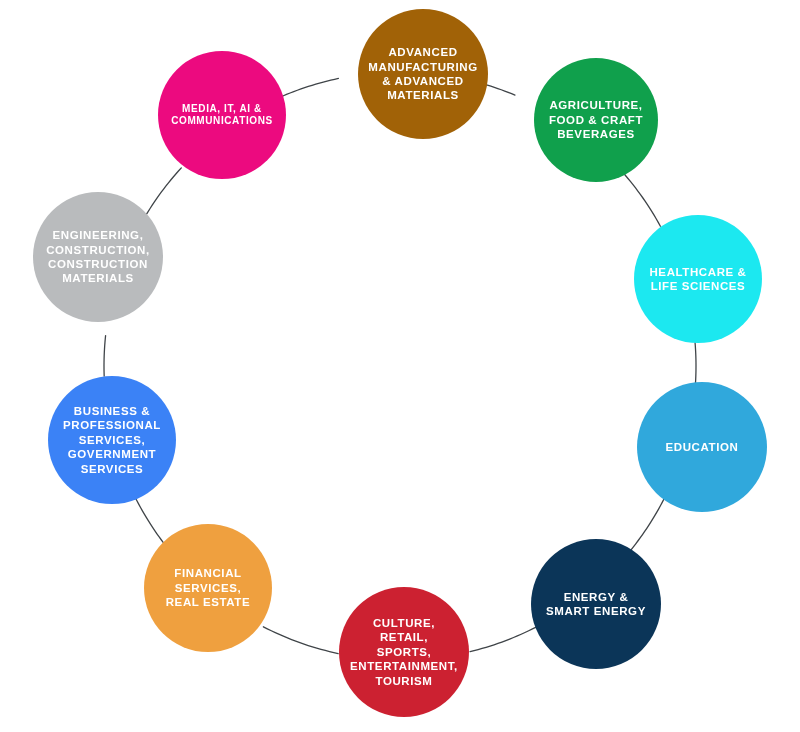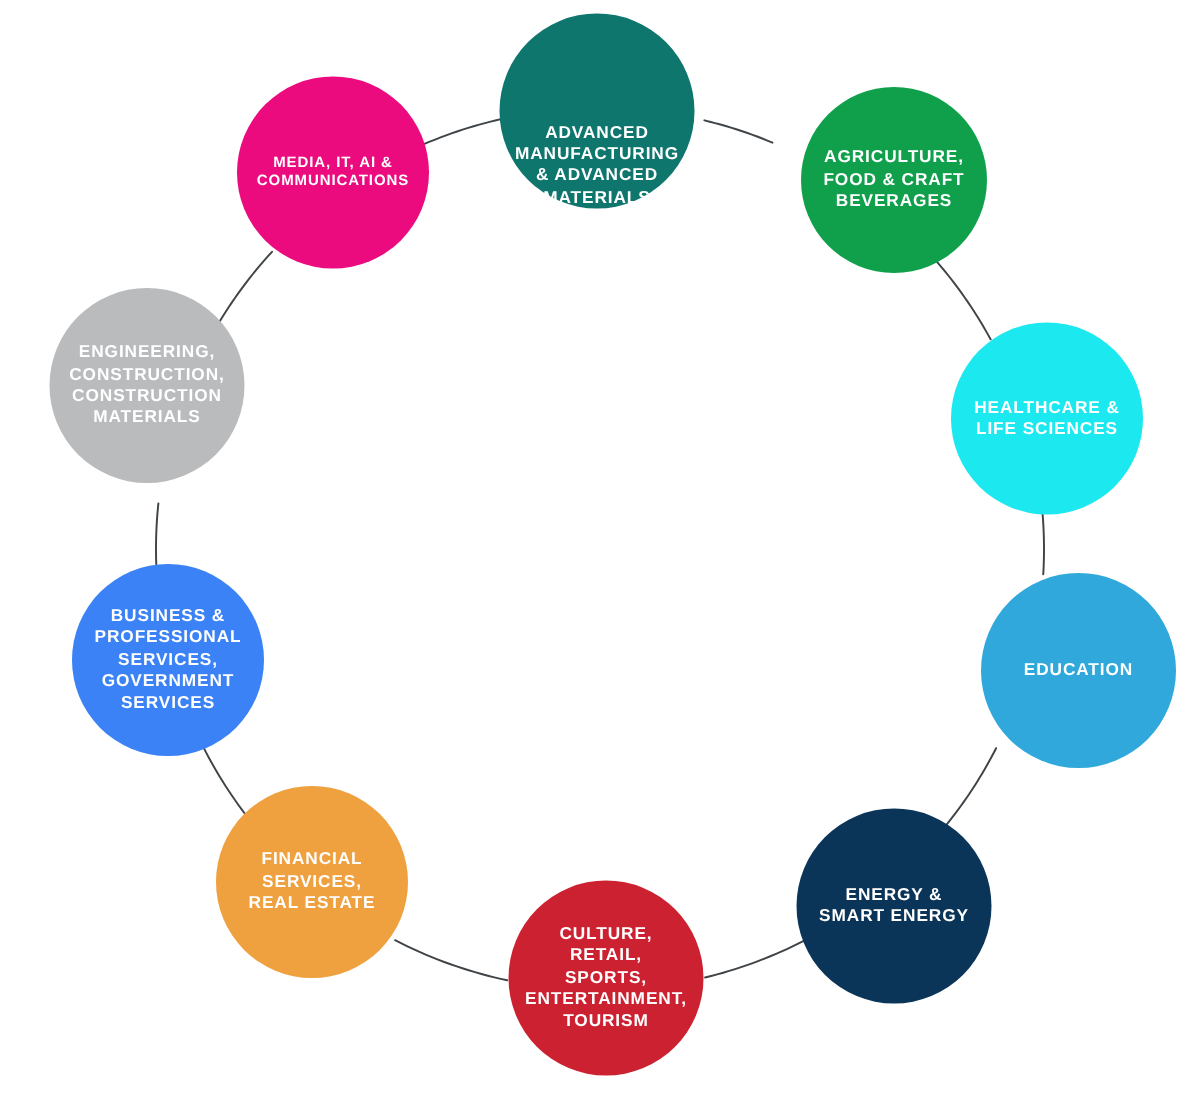--- a/index.html
+++ b/index.html
@@ -60,36 +60,36 @@
       <path d="M 695.07 342.72 L 695.32 346.06 L 695.53 349.39 L 695.70 352.73 L 695.83 356.08 L 695.93 359.42 L 695.98 362.76 L 696.00 366.11 L 695.98 369.45 L 695.92 372.80 L 695.82 376.14 L 695.69 379.48 L 695.51 382.82" fill="none" stroke="#3f4448" stroke-width="1.3" stroke-linecap="round"></path>
       <path d="M 664.08 498.80 L 662.34 502.17 L 660.54 505.52 L 658.71 508.85 L 656.83 512.16 L 654.91 515.44 L 652.94 518.70 L 650.94 521.93 L 648.89 525.14 L 646.80 528.32 L 644.67 531.47 L 642.50 534.59 L 640.29 537.69 L 638.03 540.75 L 635.74 543.79 L 633.41 546.80 L 631.04 549.78" fill="none" stroke="#3f4448" stroke-width="1.3" stroke-linecap="round"></path>
       <path d="M 536.16 627.05 L 532.45 628.92 L 528.72 630.75 L 524.96 632.52 L 521.17 634.24 L 517.36 635.90 L 513.53 637.51 L 509.68 639.07 L 505.80 640.58 L 501.90 642.03 L 497.98 643.42 L 494.05 644.77 L 490.09 646.05 L 486.12 647.28 L 482.13 648.46 L 478.12 649.58 L 474.10 650.64 L 470.06 651.65" fill="none" stroke="#3f4448" stroke-width="1.3" stroke-linecap="round"></path>
       <path d="M 338.16 653.51 L 333.84 652.56 L 329.53 651.55 L 325.24 650.47 L 320.96 649.32 L 316.70 648.12 L 312.46 646.85 L 308.24 645.52 L 304.04 644.12 L 299.86 642.66 L 295.70 641.14 L 291.57 639.56 L 287.46 637.92 L 283.38 636.22 L 279.32 634.46 L 275.29 632.63 L 271.29 630.75 L 267.31 628.81 L 263.37 626.80" fill="none" stroke="#3f4448" stroke-width="1.3" stroke-linecap="round"></path>
       <path d="M 163.52 542.82 L 161.22 539.75 L 158.97 536.65 L 156.75 533.52 L 154.58 530.36 L 152.44 527.18 L 150.35 523.96 L 148.30 520.72 L 146.30 517.45 L 144.34 514.16 L 142.42 510.84 L 140.54 507.50 L 138.71 504.14 L 136.92 500.75 L 135.18 497.34 L 133.48 493.90" fill="none" stroke="#3f4448" stroke-width="1.3" stroke-linecap="round"></path>
       <path d="M 104.18 376.17 L 104.08 372.79 L 104.02 369.40 L 104.00 366.02 L 104.02 362.63 L 104.08 359.25 L 104.18 355.87 L 104.31 352.49 L 104.49 349.10 L 104.70 345.73 L 104.96 342.35 L 105.25 338.98 L 105.59 335.61" fill="none" stroke="#3f4448" stroke-width="1.3" stroke-linecap="round"></path>
       <path d="M 141.92 222.02 L 143.89 218.60 L 145.90 215.20 L 147.96 211.84 L 150.06 208.50 L 152.21 205.18 L 154.40 201.90 L 156.63 198.65 L 158.91 195.42 L 161.24 192.23 L 163.60 189.07 L 166.01 185.94 L 168.46 182.84 L 170.95 179.78 L 173.49 176.74 L 176.06 173.75 L 178.67 170.78 L 181.33 167.86" fill="none" stroke="#3f4448" stroke-width="1.3" stroke-linecap="round"></path>
       <path d="M 282.92 95.98 L 286.50 94.47 L 290.10 93.02 L 293.72 91.61 L 297.36 90.24 L 301.01 88.93 L 304.69 87.66 L 308.38 86.44 L 312.08 85.27 L 315.80 84.15 L 319.54 83.07 L 323.28 82.05 L 327.05 81.07 L 330.82 80.14 L 334.61 79.26 L 338.41 78.44" fill="none" stroke="#3f4448" stroke-width="1.3" stroke-linecap="round"></path>
     </svg>
   <div id="node-layer">
-      <div class="node" style="width: 130px; height: 130px; left: 333px; top: 9px; background: #0f766e; align-items: flex-end;">
+      <div class="node" style="width: 130px; height: 130px; left: 358px; top: 9px; background: #a16207;">
         <span class="node-label" style="font-size: 11.5px; color: rgb(255, 255, 255);">ADVANCED
 MANUFACTURING
 &amp; ADVANCED
 MATERIALS</span>
       </div>
       <div class="node" style="width: 124px; height: 124px; left: 534px; top: 58px; background: rgb(16, 160, 76);">
         <span class="node-label" style="font-size: 11.5px; color: rgb(255, 255, 255);">AGRICULTURE,
 FOOD &amp; CRAFT
 BEVERAGES</span>
       </div>
       <div class="node" style="width: 128px; height: 128px; left: 634px; top: 215px; background: rgb(28, 232, 240);">
         <span class="node-label" style="font-size: 11.5px; color: rgb(255, 255, 255);">HEALTHCARE &amp;
 LIFE SCIENCES</span>
       </div>
-      <div class="node" style="width: 130px; height: 130px; left: 654px; top: 382px; background: rgb(48, 168, 220);">
+      <div class="node" style="width: 130px; height: 130px; left: 637px; top: 382px; background: rgb(48, 168, 220);">
         <span class="node-label" style="font-size: 11.5px; color: rgb(255, 255, 255);">EDUCATION</span>
       </div>
       <div class="node" style="width: 130px; height: 130px; left: 531px; top: 539px; background: rgb(11, 53, 88);">
         <span class="node-label" style="font-size: 11.5px; color: rgb(255, 255, 255);">ENERGY &amp;
 SMART ENERGY</span>
       </div>
       <div class="node" style="width: 130px; height: 130px; left: 339px; top: 587px; background: rgb(204, 33, 49);">
         <span class="node-label" style="font-size: 11.5px; color: rgb(255, 255, 255);">CULTURE,
 RETAIL,
 SPORTS,

